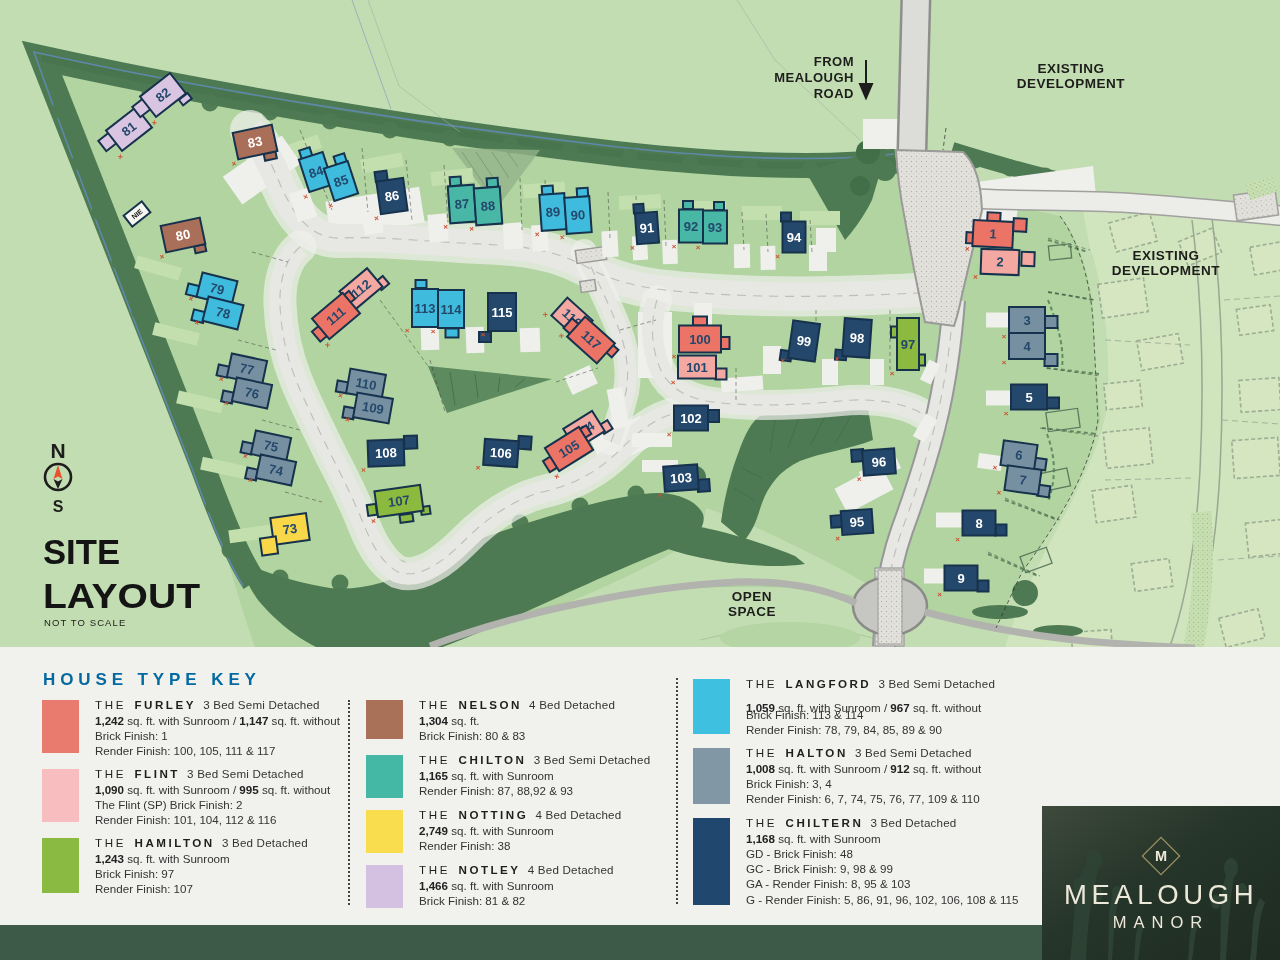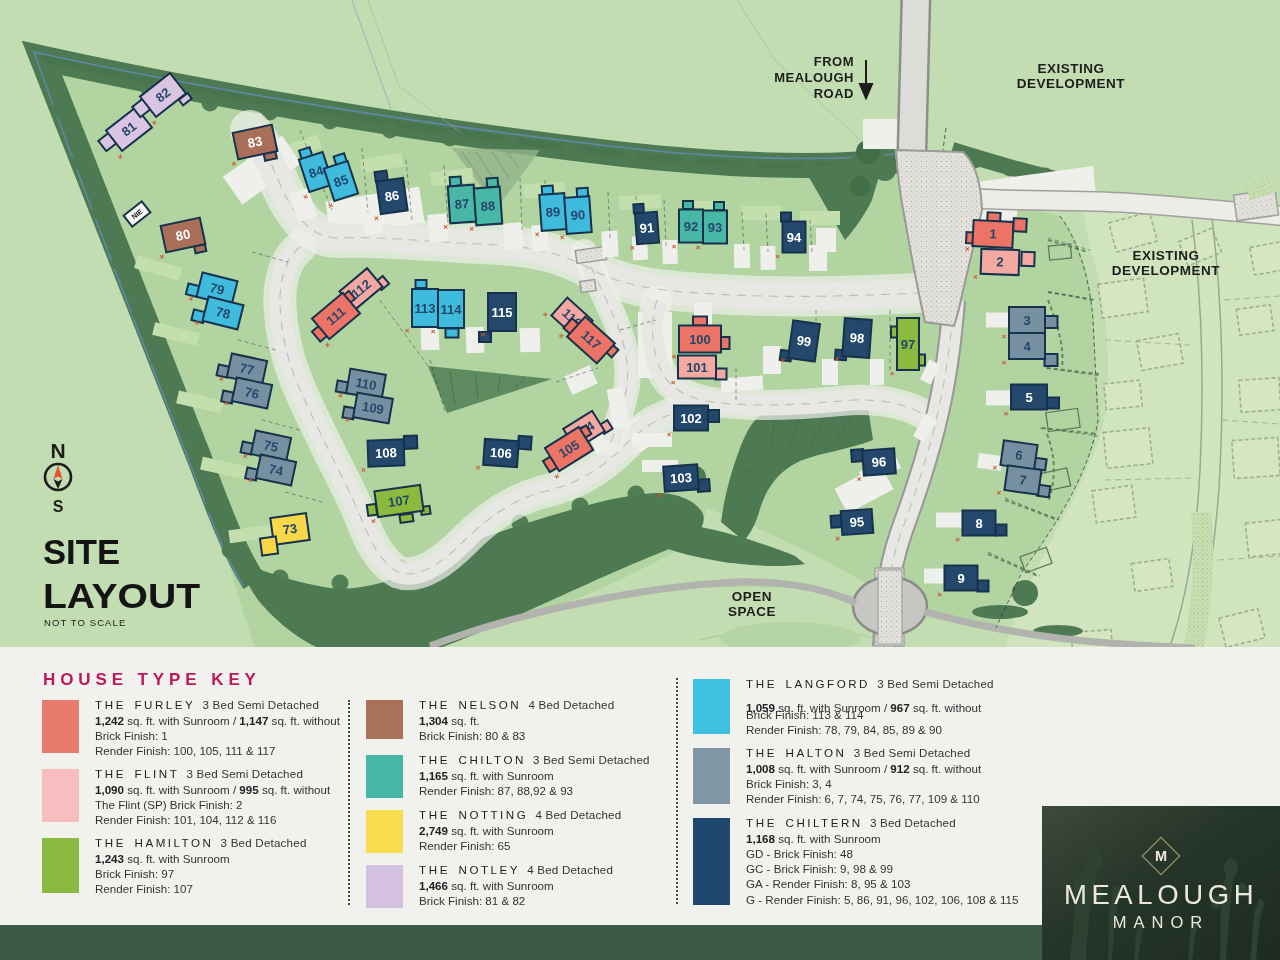--- a/index.html
+++ b/index.html
@@ -1,25 +1,25 @@
 <!DOCTYPE html>
 <html><head><meta charset="utf-8"><style>
 * { margin:0; padding:0; box-sizing:border-box; }
 body { font-family: "Liberation Sans", sans-serif; }
 #page { position:relative; width:1280px; height:960px; background:#f1f1ee; overflow:hidden; }
 #map { position:absolute; left:0; top:0; }
 .sw { position:absolute; width:37px; }
 .kt { position:absolute; font-size:11.6px; color:#1e1e1e; white-space:nowrap; }
 .kt .th { font-weight:normal; letter-spacing:2.7px; }
-.kt .nm { font-weight:normal; letter-spacing:2.5px; margin-left:5px; }
+.kt .nm { font-weight:bold; letter-spacing:2.5px; margin-left:5px; }
 .kt .ds { margin-left:4px; color:#333; letter-spacing:0.2px; }
 .kl { position:absolute; font-size:11.6px; color:#333; white-space:nowrap; letter-spacing:0; }
 .kl b { color:#222; }
 .dots { position:absolute; width:0; border-left:2px dotted #444; }
-#title { position:absolute; left:43px; top:670px; font-size:17px; font-weight:bold; color:#be185d; letter-spacing:4.9px; }
+#title { position:absolute; left:43px; top:670px; font-size:17px; font-weight:bold; color:#0369a1; letter-spacing:4.9px; }
 #footer { position:absolute; left:0; top:925px; width:1280px; height:35px; background:#3d5a49; }
 #logo { position:absolute; left:1042px; top:806px; width:238px; height:154px; background:#263529; }
 </style></head>
 <body>
 <div id="page">
 <svg id="map" width="1280" height="647" viewBox="0 0 1280 647">
 <rect width="1280" height="647" fill="#c2ddb2"></rect>
 <path d="M 1080,196 L 1280,214 L 1280,647 L 1005,647 C 1020,600 1040,560 1070,505 C 1095,455 1104,430 1108,400 C 1110,350 1105,290 1090,248 Z" fill="#d0e4be"></path>
 <path d="M 42,58 C 200,92 420,130 620,153 C 730,165 830,168 896,161 L 940,190 L 1060,216 C 1075,232 1090,270 1093,310 L 1096,372 L 1100,420 C 1090,470 1060,520 1020,575 L 995,630 L 985,647 L 255,647 C 245,620 230,570 200,460 C 150,310 80,160 42,58 Z" fill="#b1d4a0"></path>
 <path d="M 424,647 C 470,638 520,618 560,606 C 610,585 660,562 690,542 C 700,530 706,516 706,508 L 740,520 C 780,538 820,558 850,574 C 880,592 920,612 1000,630 L 1006,647 Z" fill="#c2ddb2"></path>
@@ -630,21 +630,21 @@
 <div class="kt" style="left:419px;top:698px"><span class="th">THE</span> <span class="nm">NELSON</span> <span class="ds">4 Bed Detached</span></div>
 <div class="kl" style="left:419px;top:713.5px"><b>1,304</b> sq. ft.</div>
 <div class="kl" style="left:419px;top:728.8px">Brick Finish: 80 &amp; 83</div>
 <div class="sw" style="left:366px;top:755px;background:#45b8a5;height:43px"></div>
 <div class="kt" style="left:419px;top:753px"><span class="th">THE</span> <span class="nm">CHILTON</span> <span class="ds">3 Bed Semi Detached</span></div>
 <div class="kl" style="left:419px;top:768.5px"><b>1,165</b> sq. ft. with Sunroom</div>
 <div class="kl" style="left:419px;top:783.8px">Render Finish: 87, 88,92 &amp; 93</div>
 <div class="sw" style="left:366px;top:810px;background:#f9dd4f;height:43px"></div>
 <div class="kt" style="left:419px;top:808px"><span class="th">THE</span> <span class="nm">NOTTING</span> <span class="ds">4 Bed Detached</span></div>
 <div class="kl" style="left:419px;top:823.5px"><b>2,749</b> sq. ft. with Sunroom</div>
-<div class="kl" style="left:419px;top:838.8px">Render Finish: 65</div>
+<div class="kl" style="left:419px;top:838.8px">Render Finish: 38</div>
 <div class="sw" style="left:366px;top:865px;background:#d4c0e0;height:43px"></div>
 <div class="kt" style="left:419px;top:863px"><span class="th">THE</span> <span class="nm">NOTLEY</span> <span class="ds">4 Bed Detached</span></div>
 <div class="kl" style="left:419px;top:878.5px"><b>1,466</b> sq. ft. with Sunroom</div>
 <div class="kl" style="left:419px;top:893.8px">Brick Finish: 81 &amp; 82</div>
 <div class="sw" style="left:693px;top:679px;background:#3ec0e0;height:55px"></div>
 <div class="kt" style="left:746px;top:677px"><span class="th">THE</span> <span class="nm">LANGFORD</span> <span class="ds">3 Bed Semi Detached</span></div>
 <div class="kl" style="left:746px;top:701px"><b>1,059</b> sq. ft. with Sunroom / <b>967</b> sq. ft. without</div>
 <div class="kl" style="left:746px;top:707.8px">Brick Finish: 113 &amp; 114</div>
 <div class="kl" style="left:746px;top:723.1px">Render Finish: 78, 79, 84, 85, 89 &amp; 90</div>
 <div class="sw" style="left:693px;top:748px;background:#8297a5;height:56px"></div>

